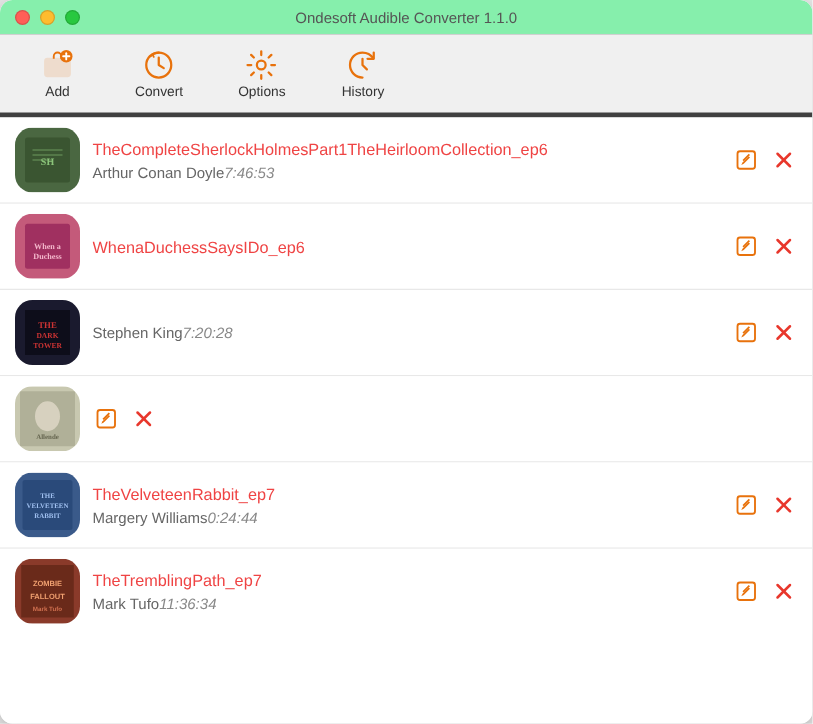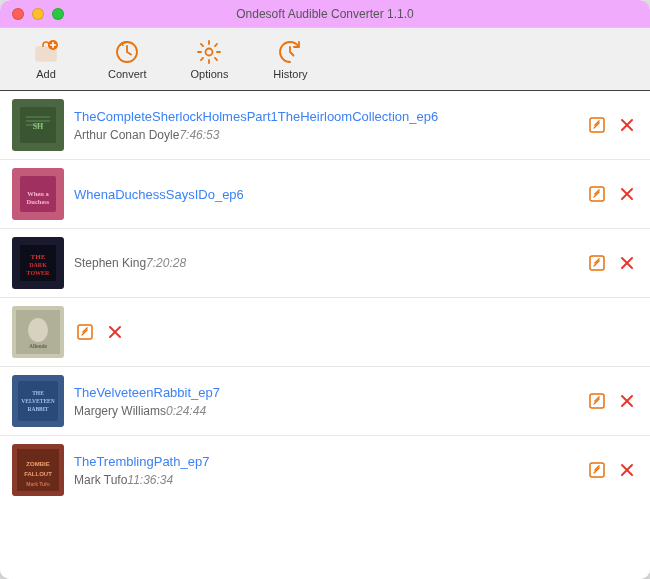--- a/index.html
+++ b/index.html
@@ -17,21 +17,21 @@
       background: #f5f5f5;
       border-radius: 10px;
       box-shadow: 0 4px 20px rgba(0,0,0,0.3);
       display: flex;
       flex-direction: column;
       overflow: hidden;
     }
 
     
     .title-bar {
-      background: #f0abfc;
+      background: #86efac;
       border-bottom: 1px solid #d0d0d0;
       height: 28px;
       display: flex;
       align-items: center;
       justify-content: center;
       position: relative;
       border-radius: 10px 10px 0 0;
     }
     .title-bar-buttons {
       position: absolute;
@@ -50,21 +50,21 @@
     .tb-max { background: #28c840; }
     .title-bar-title {
       font-size: 12px;
       color: #555;
       font-weight: 500;
     }
 
     
     .toolbar {
       background: #f0f0f0;
-      border-bottom: 1px solid #404040;
+      border-bottom: 4px solid #404040;
       display: flex;
       align-items: center;
       padding: 6px 16px;
       gap: 20px;
     }
     .toolbar-item {
       display: flex;
       flex-direction: column;
       align-items: center;
       gap: 2px;
@@ -98,41 +98,41 @@
       align-items: stretch;
       border-bottom: 1px solid #e8e8e8;
       padding: 8px 12px;
       gap: 10px;
       background: #fff;
     }
     .book-row:last-child { border-bottom: none; }
     .book-cover {
       width: 52px;
       height: 52px;
-      border-radius: 3px;
+      border-radius: 14px;
       flex-shrink: 0;
       display: flex;
       align-items: center;
       font-size: 8px;
       color: #fff;
       font-weight: bold;
       overflow: hidden;
     }
     .book-info {
       flex: 1;
       display: flex;
       flex-direction: column;
       justify-content: center;
       gap: 4px;
       min-width: 0;
     }
     .book-title {
       font-size: 13px;
       font-weight: 500;
-      color: #3b82f6;
+      color: #ef4444;
       white-space: nowrap;
       overflow: hidden;
       text-overflow: ellipsis;
     }
     .book-meta {
       display: flex;
       align-items: center;
     }
     .book-author {
       font-size: 12px;

